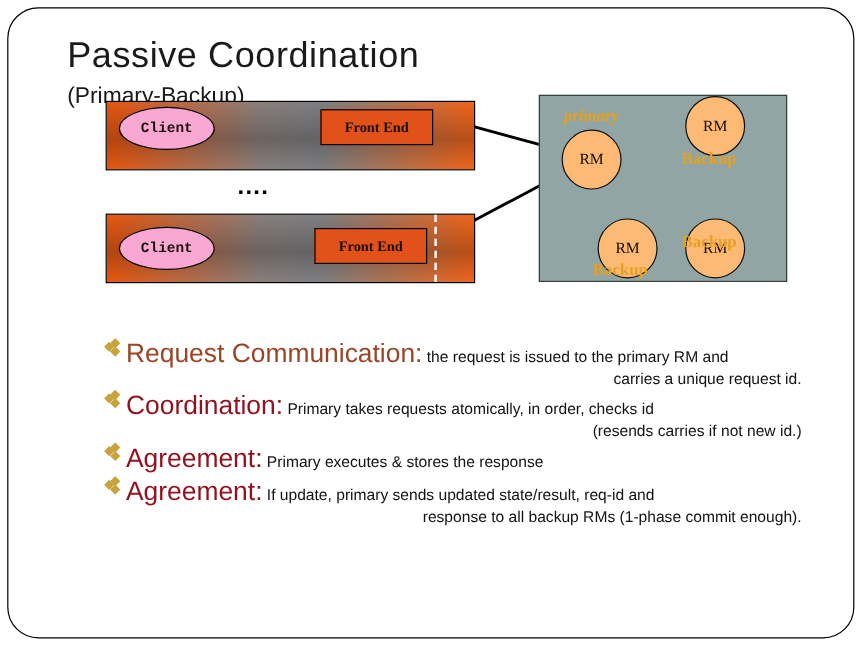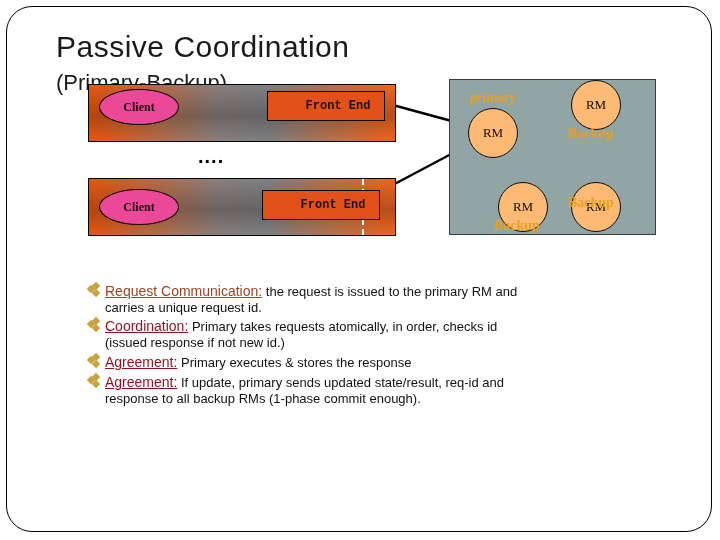--- a/index.html
+++ b/index.html
@@ -8,41 +8,41 @@
 
   #slide{position:relative;width:720px;height:540px;background:#ffffff;}
 
   
   #frame{position:absolute;left:6px;top:6px;width:706px;height:526px;
          border:1.5px solid #000;border-radius:26px;box-sizing:border-box;}
 
   
   #title{position:absolute;left:56px;top:30px;font-size:30px;color:#1a1a1a;
          letter-spacing:.5px;white-space:nowrap;}
-  #subtitle{position:absolute;left:56px;top:70px;font-size:22px;color:#1a1a1a;
+  #subtitle{position:absolute;left:56px;top:70px;font-size:19px;color:#1a1a1a;
             white-space:nowrap;}
 
   
   .strip{position:absolute;box-sizing:border-box;border:1.5px solid #000;
          background:linear-gradient(180deg,
             rgba(0,0,0,0) 0%, rgba(0,0,0,.22) 55%, rgba(0,0,0,0) 100%),
           linear-gradient(90deg,#e8560f 0%,#8a7f7c 42%,#7d7f82 58%,#f0641a 100%);}
   #strip1{left:88px;top:84px;width:308px;height:58px;}
   #strip2{left:88px;top:178px;width:308px;height:58px;}
 
   .client{position:absolute;width:78px;height:34px;border-radius:50%;
-          background:#ec4899;border:1.5px solid #000;
+          background:#f9a8d4;border:1.5px solid #000;
           display:flex;align-items:center;justify-content:center;
-          font-family:Liberation Serif, serif;font-weight:bold;font-size:12px;
+          font-family:Liberation Mono, monospace;font-weight:bold;font-size:12px;
           color:#1a0f0a;}
   .frontend{position:absolute;width:92px;height:28px;
             background:#e2511a;border:1.5px solid #000;
             display:flex;align-items:center;justify-content:center;
-            font-family:Liberation Mono, monospace;font-weight:bold;font-size:12px;
-            color:#1a0f0a;padding-left:24px;}
+            font-family:Liberation Serif, serif;font-weight:bold;font-size:12px;
+            color:#1a0f0a;}
 
   #client1{left:99px;top:89px;}
   #fe1{left:267px;top:91px;}
   #client2{left:99px;top:189px;}
   #fe2{left:262px;top:190px;}
 
   
   #dashline{position:absolute;left:362px;top:179px;width:0;height:56px;
             border-left:2px dashed #fff;}
 
@@ -72,25 +72,25 @@
 
   
   #bullets{position:absolute;left:88px;top:282px;width:580px;}
   .bullet{position:relative;padding-left:17px;margin-bottom:2px;}
   .bul-mark{position:absolute;left:0;top:3px;width:13px;height:13px;}
   .bul-mark span{position:absolute;width:6px;height:6px;background:#c8a33c;
                  transform:rotate(45deg);}
   .bul-mark .d1{left:0;top:1px;}
   .bul-mark .d2{left:5px;top:-2px;}
   .bul-mark .d3{left:5px;top:5px;}
-  .head{font-size:14px;text-decoration:underline;}
+  .head{font-size:22px;}
   .head.c1{color:#9a4526;}
   .head.c2{color:#93111d;}
   .body{font-size:13px;color:#121212;margin-top:12px;}
-  .b-rest{font-size:13px;color:#121212;line-height:1.18;}
+  .b-rest{font-size:13px;color:#121212;line-height:1.18;text-align:right;}
   .sp-top{margin-top:9px;}
 </style>
 </head>
 <body>
 
 <div id="slide">
 
   <div id="frame"></div>
 
   <div id="title">Passive  Coordination</div>
@@ -159,21 +159,21 @@
       <div class="b-rest">carries a unique request id.</div>
     </div>
 
     <div class="bullet">
       <span class="bul-mark">
         <span class="d1"></span>
           <span class="d2"></span>
           <span class="d3"></span>
       </span>
       <span class="head c2">Coordination:</span><span class="body"> Primary takes requests atomically, in order, checks id</span>
-      <div class="b-rest">(issued response if not new id.)</div>
+      <div class="b-rest">(resends carries if not new id.)</div>
     </div>
 
     <div class="bullet">
       <span class="bul-mark">
         <span class="d1"></span>
           <span class="d2"></span>
           <span class="d3"></span>
       </span>
       <span class="head c2">Agreement:</span><span class="body"> Primary executes &amp; stores the response</span>
     </div>

